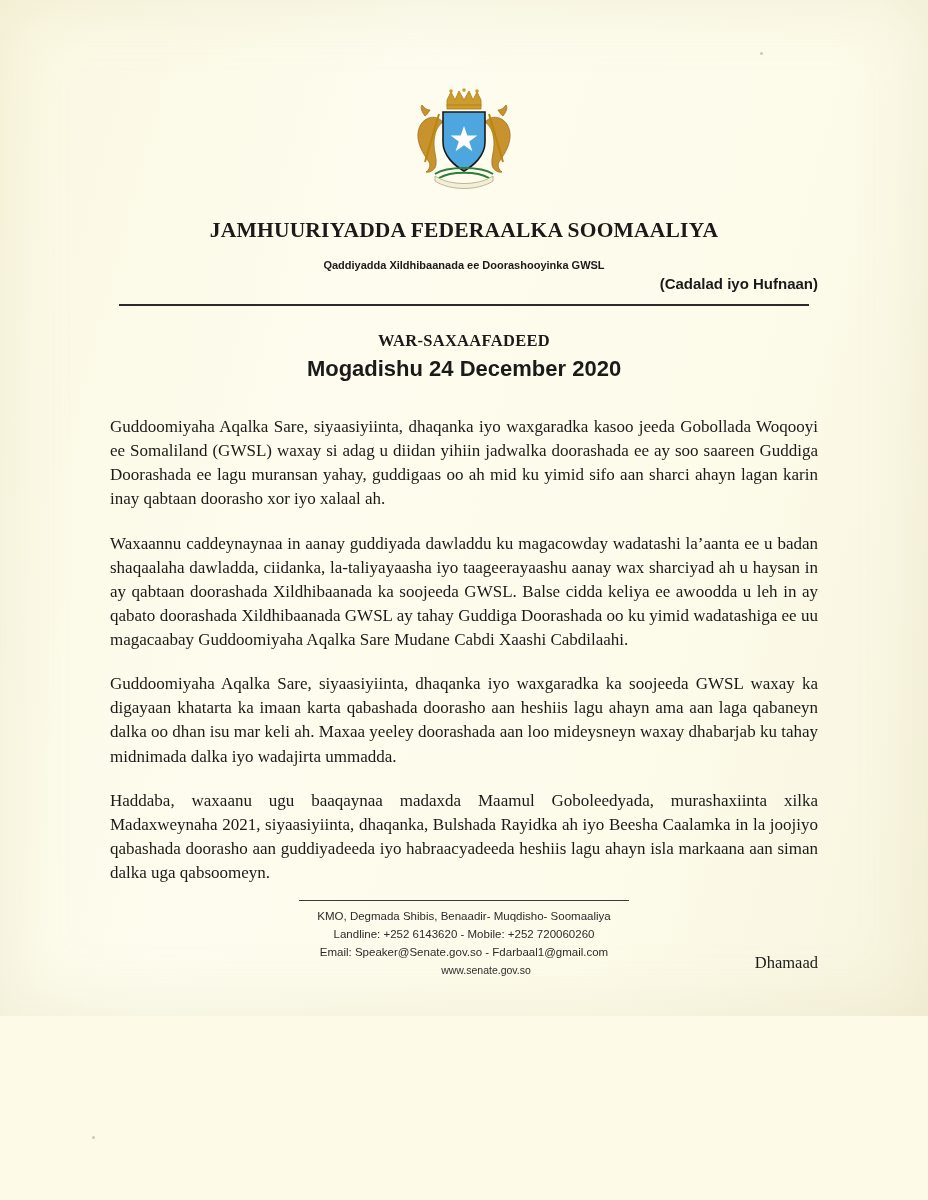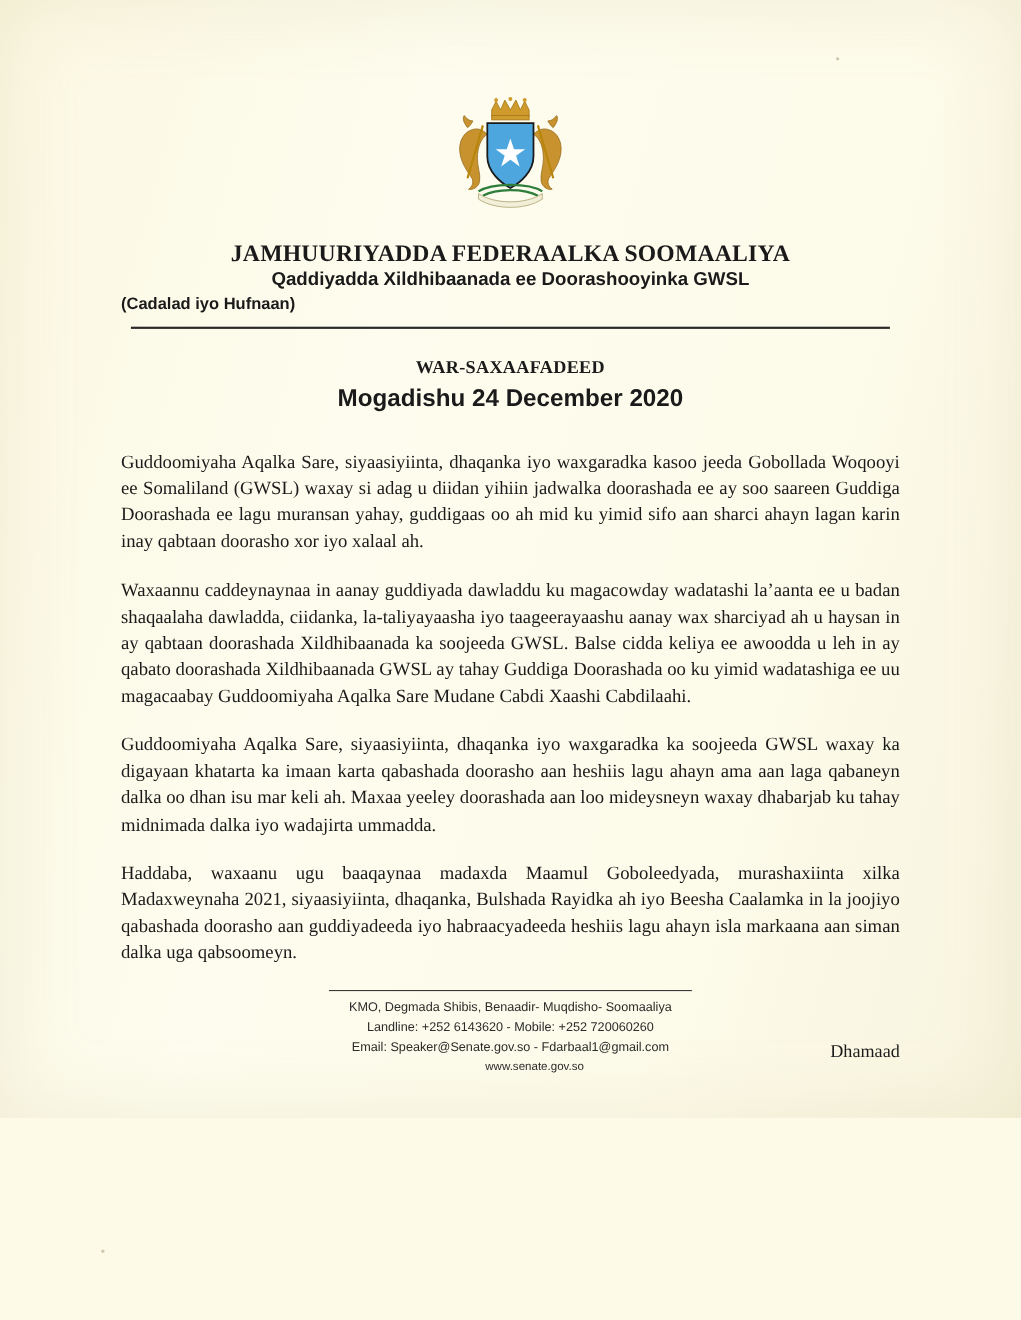--- a/index.html
+++ b/index.html
@@ -43,29 +43,29 @@
   }
   
   .org-title {
     margin-top: 22px;
     text-align: center;
     font-weight: bold;
     font-size: 21.5px;
     letter-spacing: 0.2px;
   }
   .org-sub {
-    margin-top: 1px;
-    text-align: center;
-    font-weight: bold;
-    font-size: 17px;
+    margin-top: 16px;
+    text-align: center;
+    font-weight: bold;
+    font-size: 11px;
     font-family: "Liberation Sans", sans-serif;
   }
   .org-sub2 {
     margin-top: 4px;
-    text-align: left;
+    text-align: right;
     font-weight: bold;
     font-size: 15px;
     font-family: "Liberation Sans", sans-serif;
   }
   .rule {
     margin: 12px auto 0 auto;
     width: 690px;
     height: 2px;
     background: #2a2a2a;
   }

